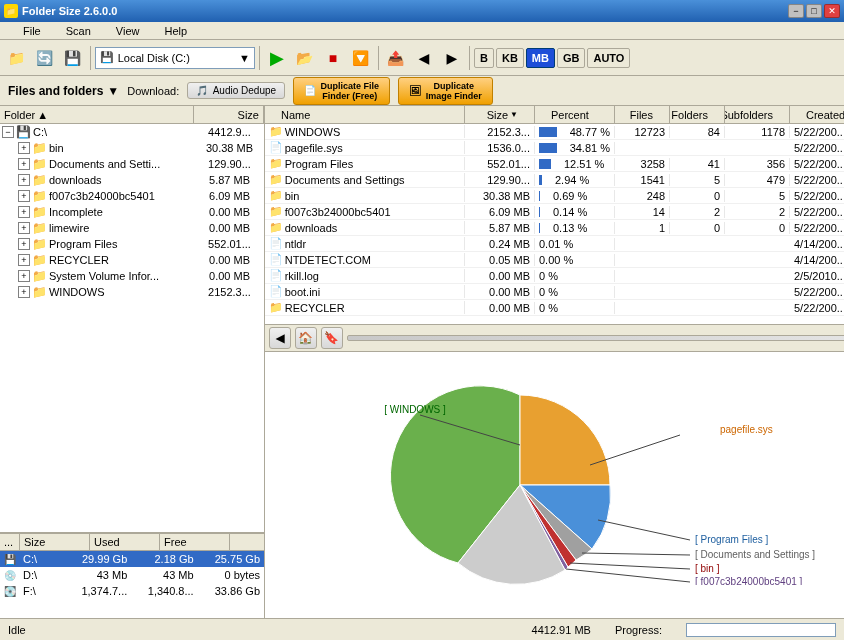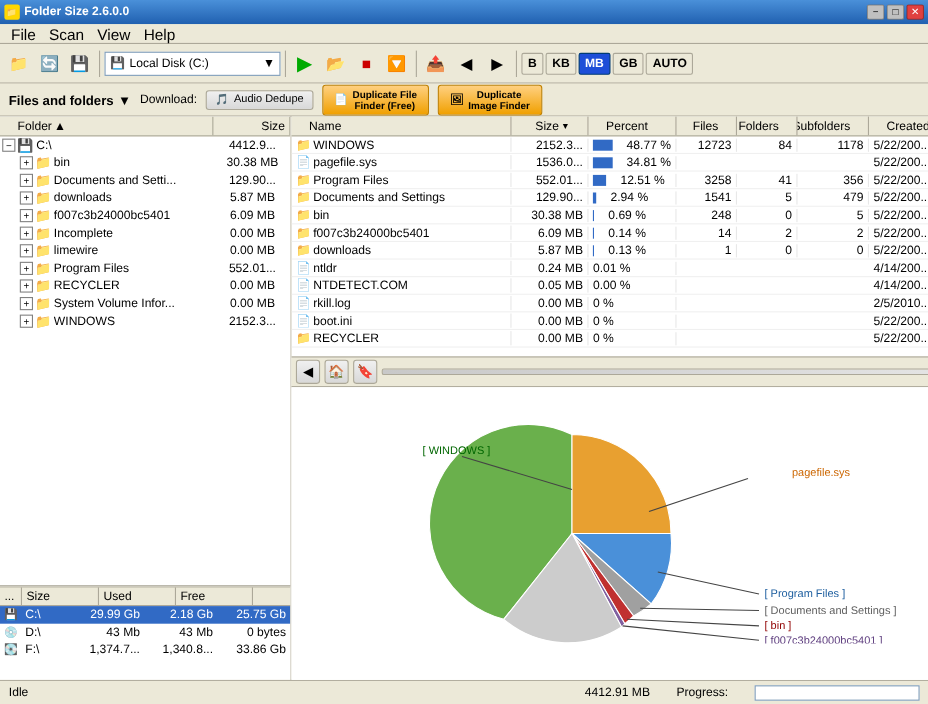--- a/index.html
+++ b/index.html
@@ -10,21 +10,21 @@
     #titlebar-left { display: flex; align-items: center; gap: 4px; color: white; font-weight: bold; font-size: 11px; }
     #titlebar-icon { width: 14px; height: 14px; background: #ffd700; border-radius: 2px; display: flex; align-items: center; justify-content: center; font-size: 8px; }
     #titlebar-buttons { display: flex; gap: 2px; }
     .tb-btn { width: 16px; height: 14px; border-radius: 2px; border: 1px solid rgba(0,0,0,0.3); display: flex; align-items: center; justify-content: center; font-size: 9px; cursor: pointer; }
     .tb-min { background: #c0c0c0; }
     .tb-max { background: #c0c0c0; }
     .tb-close { background: #e04040; color: white; }
 
     
     #menubar { background: #ece9d8; height: 18px; display: flex; align-items: center; padding: 0 4px; border-bottom: 1px solid #aca899; }
-    .menu-item { padding: 1px 6px; cursor: pointer; font-size: 14px; }
+    .menu-item { padding: 1px 6px; cursor: pointer; font-size: 11px; margin-left: 13px; }
 
     
     #toolbar { background: #ece9d8; height: 36px; display: flex; align-items: center; padding: 2px 4px; gap: 2px; border-bottom: 1px solid #aca899; }
     .tb-icon { width: 26px; height: 26px; border: 1px solid transparent; border-radius: 2px; display: flex; align-items: center; justify-content: center; cursor: pointer; font-size: 14px; }
     .tb-sep { width: 1px; height: 24px; background: #aca899; margin: 0 2px; }
     #address-bar { display: flex; align-items: center; background: white; border: 1px solid #7f9db9; padding: 2px 4px; height: 22px; width: 160px; gap: 4px; }
     .size-btn { padding: 1px 5px; border: 1px solid #aca899; background: #ece9d8; cursor: pointer; font-size: 11px; font-weight: bold; border-radius: 2px; height: 20px; }
     .size-btn.active { background: #1d4ed8; color: white; border-color: #003c74; }
 
     
@@ -32,21 +32,21 @@
     #files-folders-label { font-weight: bold; font-size: 12px; display: flex; align-items: center; gap: 4px; }
     .download-btn { display: flex; align-items: center; gap: 4px; padding: 2px 8px; background: linear-gradient(to bottom, #f0f0f0, #d8d8d8); border: 1px solid #aca899; border-radius: 3px; cursor: pointer; font-size: 10px; }
     .dup-btn { display: flex; align-items: center; gap: 4px; padding: 2px 10px; background: linear-gradient(to bottom, #ffd080, #f0a000); border: 1px solid #c08000; border-radius: 3px; cursor: pointer; font-size: 10px; font-weight: bold; text-align: center; height: 28px; }
 
     
     #main { display: flex; height: calc(640px - 22px - 18px - 36px - 30px - 22px); }
 
     
     #left-panel { width: 265px; display: flex; flex-direction: column; border-right: 1px solid #aca899; }
     #tree-panel { flex: 1; background: white; overflow: hidden; border-bottom: 1px solid #aca899; }
-    #tree-header { background: #ece9d8; display: flex; height: 18px; border-bottom: 1px solid #aca899; padding-left: 12px; }
+    #tree-header { background: #ece9d8; display: flex; height: 18px; border-bottom: 1px solid #aca899; }
     .tree-col-header { display: flex; align-items: center; padding: 0 4px; font-size: 11px; border-right: 1px solid #aca899; cursor: pointer; }
     .tree-col-folder { flex: 1; }
     .tree-col-size { width: 70px; justify-content: flex-end; }
     .tree-items { overflow-y: auto; height: calc(100% - 18px); }
     .tree-item { display: flex; align-items: center; height: 16px; padding-left: 4px; cursor: pointer; }
     .expander { width: 12px; height: 12px; border: 1px solid #808080; background: white; display: inline-flex; align-items: center; justify-content: center; font-size: 9px; cursor: pointer; margin-right: 2px; color: black; }
     .folder-icon { color: #ffd700; font-size: 12px; margin-right: 2px; }
     .drive-icon { color: #808080; font-size: 12px; margin-right: 2px; }
     .item-name { flex: 1; overflow: hidden; white-space: nowrap; text-overflow: ellipsis; font-size: 11px; }
     .item-size { width: 65px; text-align: center; font-size: 11px; padding-right: 4px; }

